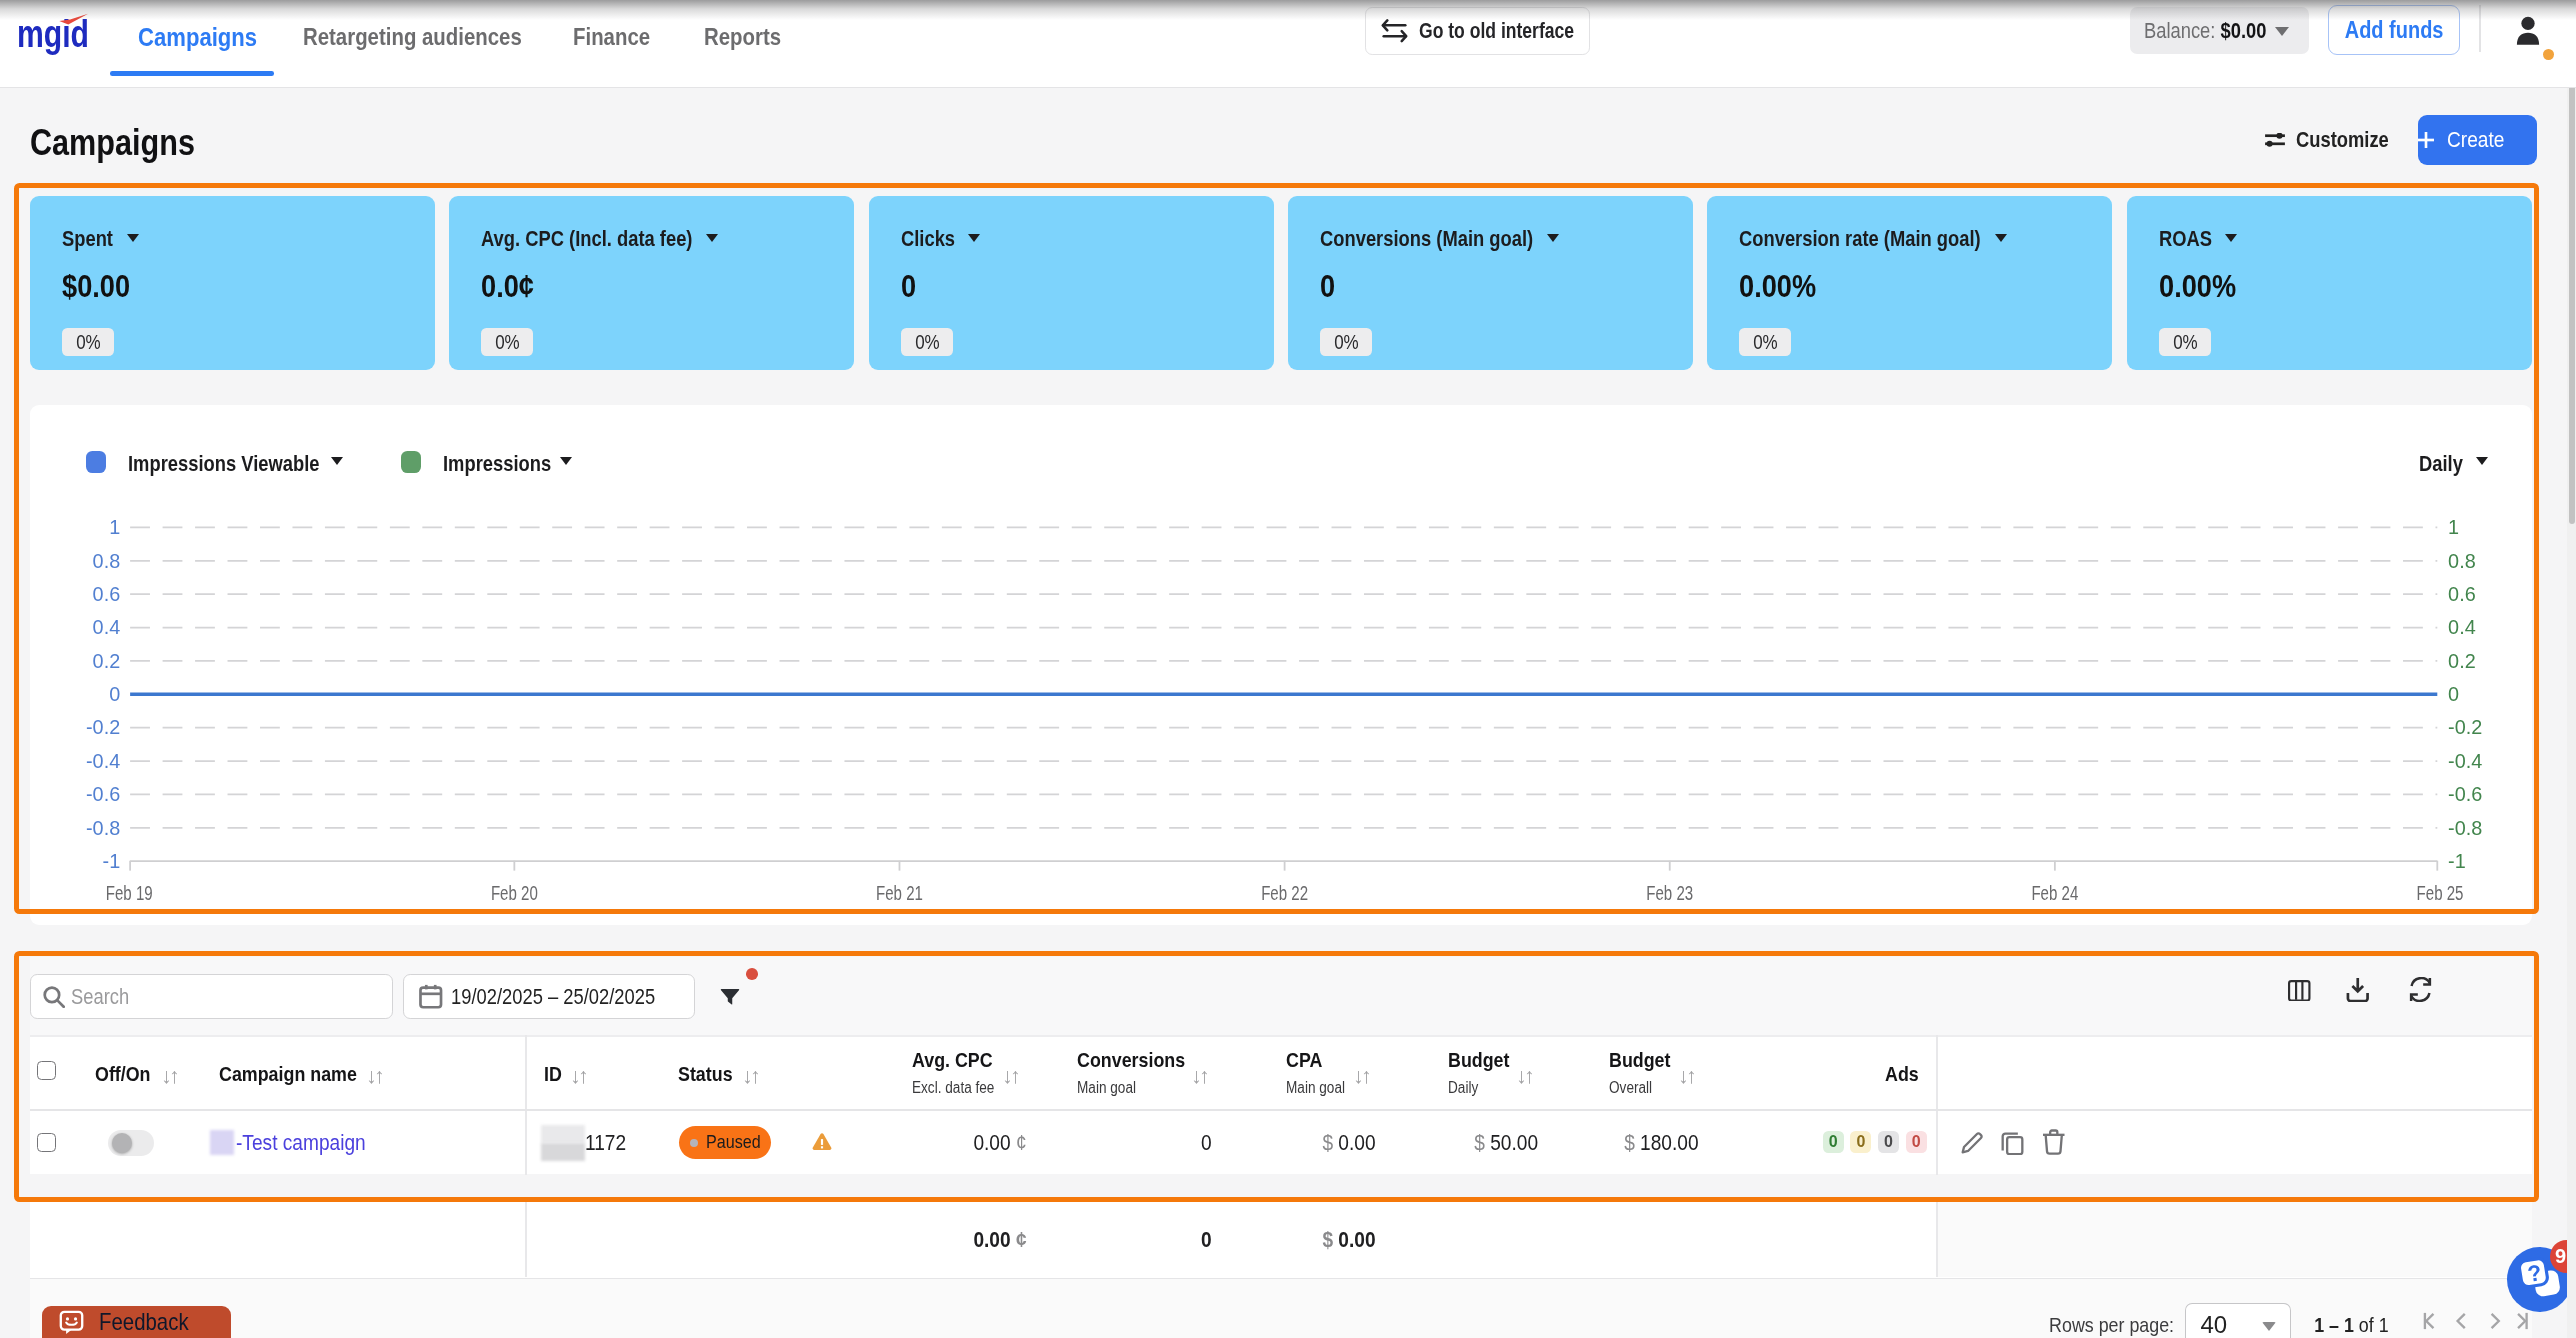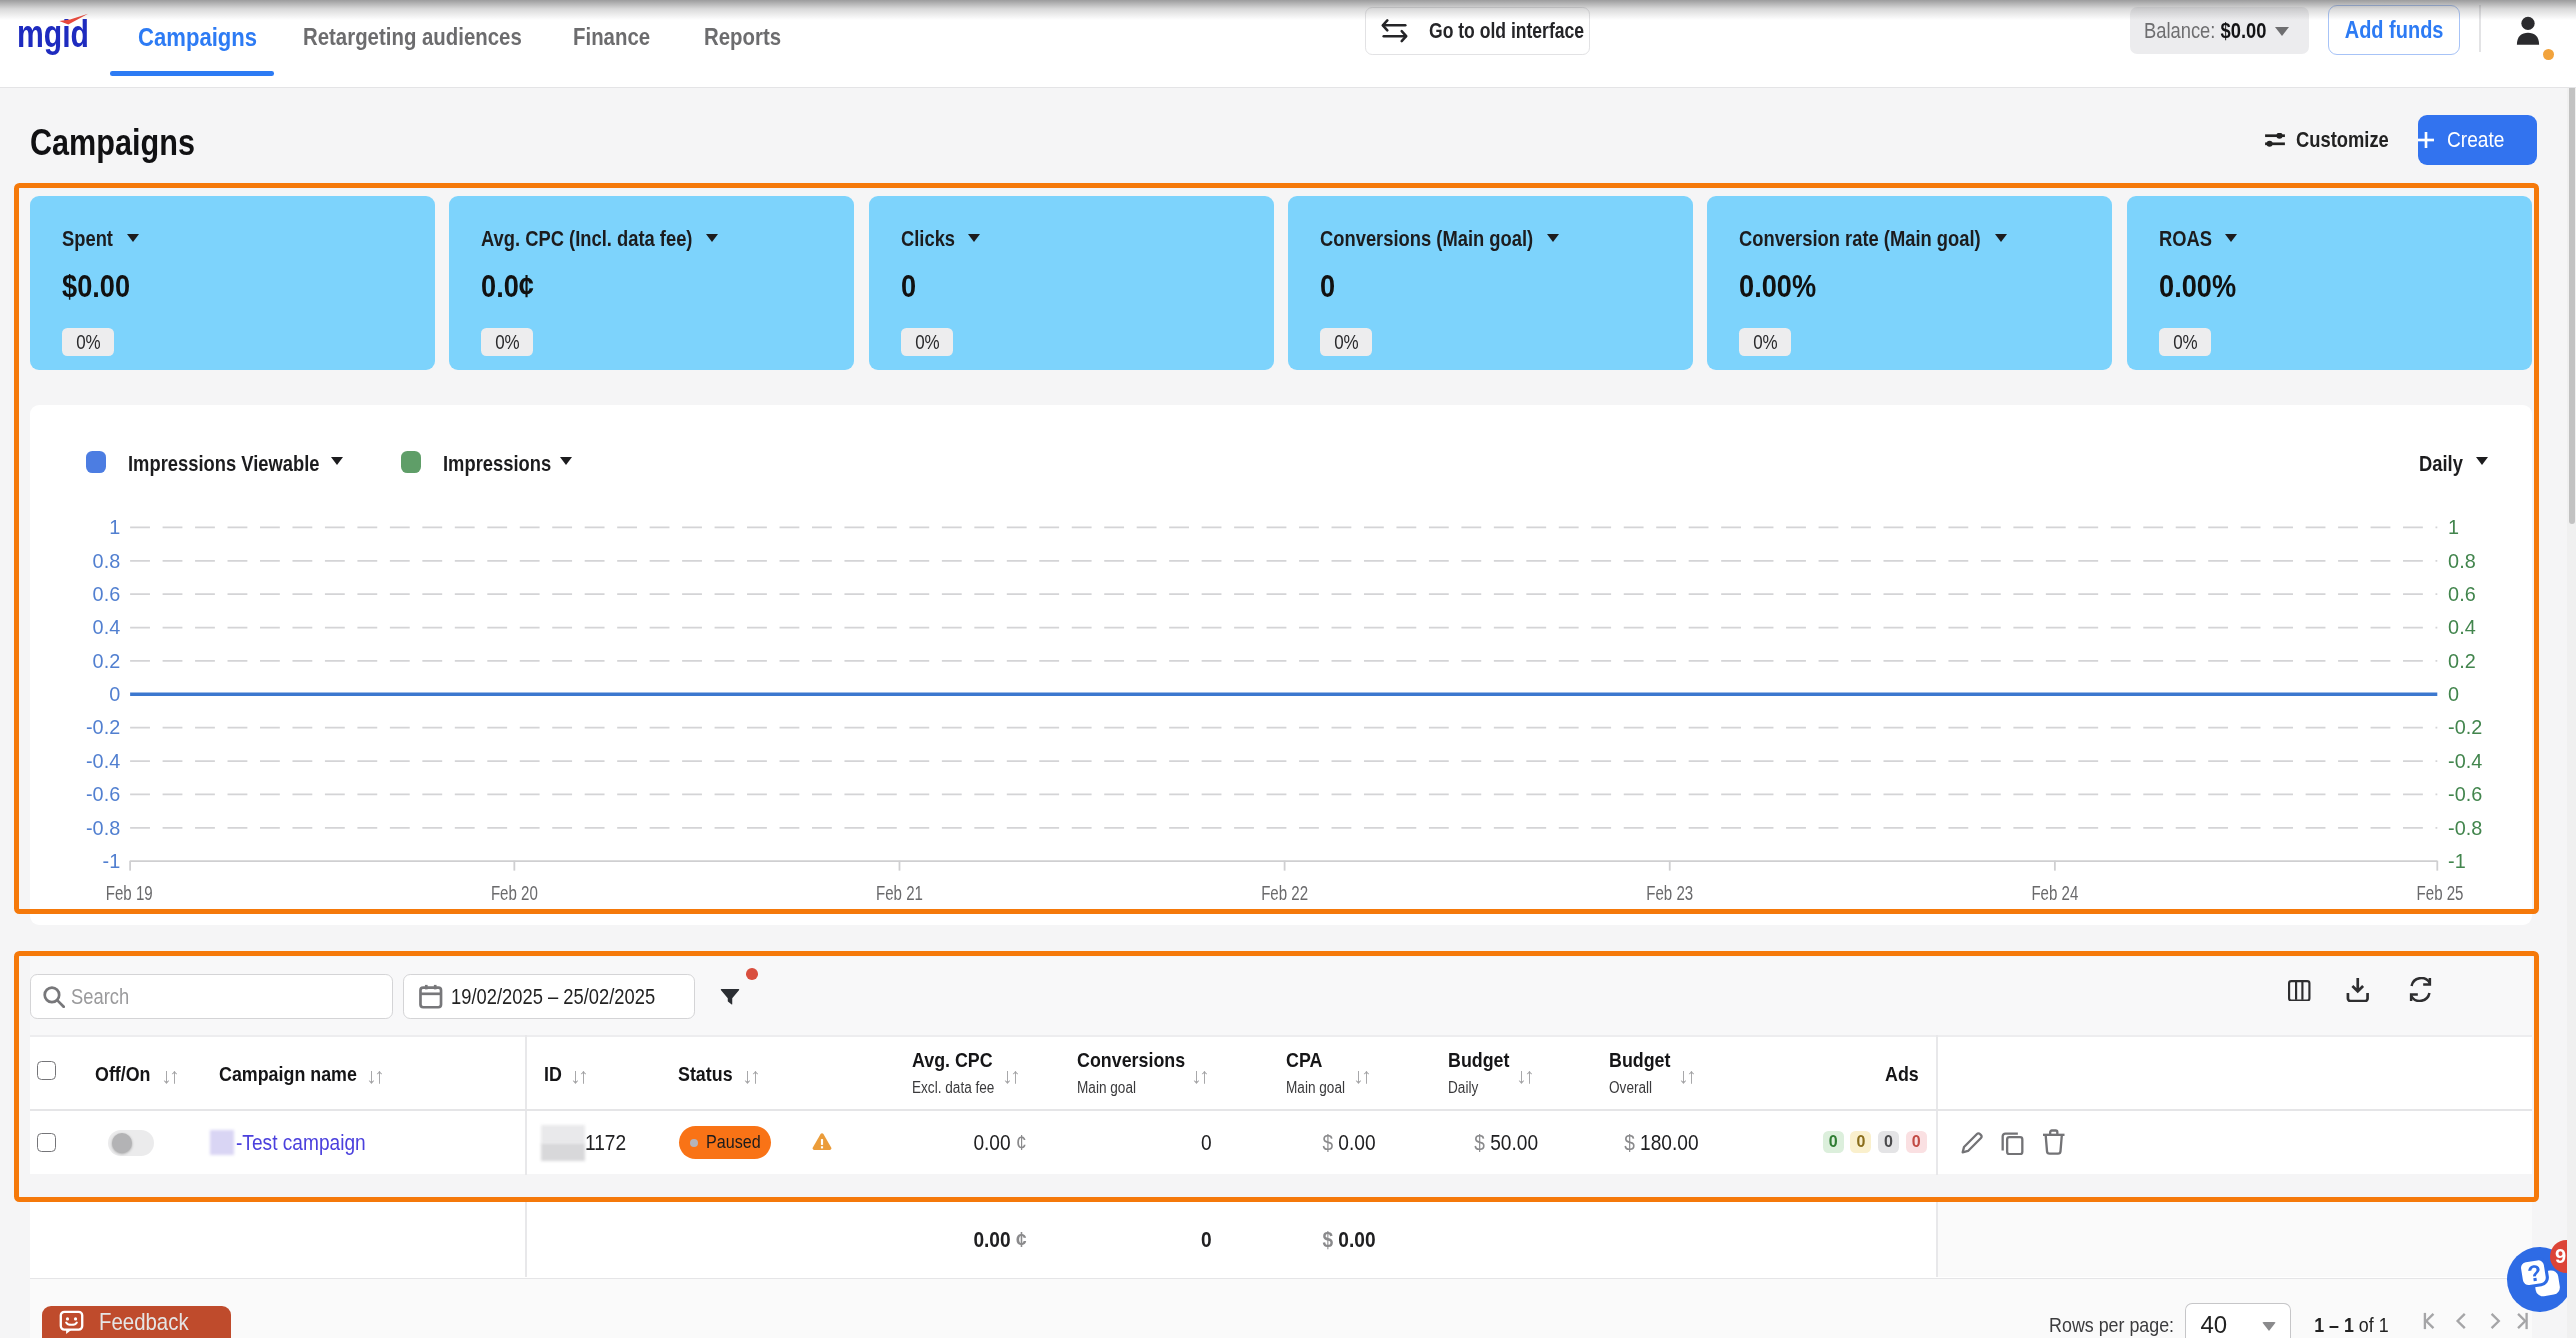--- a/index.html
+++ b/index.html
@@ -9,21 +9,21 @@
 .cxr { display:inline-block; transform:scaleX(0.85); transform-origin:100% 50%; white-space:nowrap; }
 .cxc { display:inline-block; transform:scaleX(0.85); transform-origin:50% 50%; white-space:nowrap; }
 
 
 #topbar { position:absolute; left:0; top:0; width:2576px; height:88px; background:#fff; border-bottom:1.8px solid #e4e4e6; z-index:5; }
 #topshadow { position:absolute; left:0; top:0; width:2576px; height:20px; background:linear-gradient(to bottom, rgba(84,84,86,.58), rgba(110,110,112,.26) 45%, rgba(255,255,255,0)); z-index:9; pointer-events:none; }
 .tab { position:absolute; top:0; height:74px; display:flex; align-items:center; font-size:24px; color:#6c6c6e; font-weight:bold; }
 .tabactive { color:#2d7bf4; }
 #tabline { position:absolute; left:110px; top:71px; width:164px; height:4.5px; background:#2d7bf4; border-radius:2.3px; }
 
-.navbtn { position:absolute; display:flex; align-items:center; justify-content:center; border-radius:7.2px;gap:10px; }
+.navbtn { position:absolute; display:flex; align-items:center; justify-content:center; border-radius:7.2px; }
 #oldif { left:1365px; top:7.2px; width:225px; height:48px; border:1.8px solid #e2e2e4; background:#fff; color:#252528; font-weight:bold; font-size:22.5px; justify-content:flex-start; padding-left:15.3px; }
 #balance { left:2130px; top:7.2px; width:179px; height:47px; background:#ececee; color:#6e6e70; font-size:21.6px; }
 #addfunds { left:2328px; top:5.4px; width:132px; height:50px; border:1.8px solid #a7c3f7; background:#fff; color:#2d7bf4; font-weight:bold; font-size:23.5px; border-radius:9px; }
 #navdiv { left:2479px; top:5.4px; width:1.8px; height:47px; background:#e3e3e5; position:absolute; }
 
 
 #h1 { position:absolute; left:30px; top:122px; font-size:36px; font-weight:bold; color:#111113; }
 #customize { position:absolute; left:2265px; top:127px; display:flex; align-items:center; color:#222; font-weight:bold; font-size:21.6px; }
 #createbtn { position:absolute; left:2418px; top:115px; width:119px; height:50px; background:#3273ef; border-radius:9px; color:#fff; font-size:22.5px; display:flex; align-items:center; justify-content:flex-start; }
 
@@ -61,21 +61,21 @@
 #hline1 { position:absolute; left:0; top:78px; width:2502px; height:1.8px; background:#ededef; }
 #hline2 { position:absolute; left:0; top:152px; width:2502px; height:1.8px; background:#e5e5e7; }
 
 #sumrow { position:absolute; left:30px; top:1202px; width:2502px; height:77px; background:#fff; border-bottom:1.8px solid #e5e5e7; }
 #footer { position:absolute; left:30px; top:1279px; width:2502px; height:60px; background:#fafafa; }
 
 
 .adchip { width:21px; height:21.6px; border-radius:5.4px; font-size:16px; font-weight:bold; display:inline-flex; align-items:center; justify-content:center; margin-left:2.7px; }
 
 
-#feedback { position:absolute; left:42px; top:1306px; width:189px; height:32px; background:#bf4b2c; border-radius:9px 9px 0 0; color:#e5e5e5; font-size:24px; display:flex; align-items:center; }
+#feedback { position:absolute; left:42px; top:1306px; width:189px; height:32px; background:#bf4b2c; border-radius:9px 9px 0 0; color:#0f172a; font-size:24px; display:flex; align-items:center; }
 
 
 #fab { position:absolute; left:2507px; top:1247px; width:65px; height:65px; border-radius:50%; background:#2e6be5; overflow:hidden; }
 #fabbadge { position:absolute; left:2550px; top:1240px; width:33px; height:33px; border-radius:50%; background:#dc4437; color:#fff; font-size:20px; font-weight:bold; display:flex; align-items:center; justify-content:center; }
 
 
 #sbtrack { position:absolute; left:2567px; top:78px; width:9px; height:1261px; background:#f0f0f0; }
 #sbthumb { position:absolute; left:2569px; top:78px; width:6.3px; height:446px; background:#c2c2c2; border-radius:3.6px; }
 </style>
 </head>

